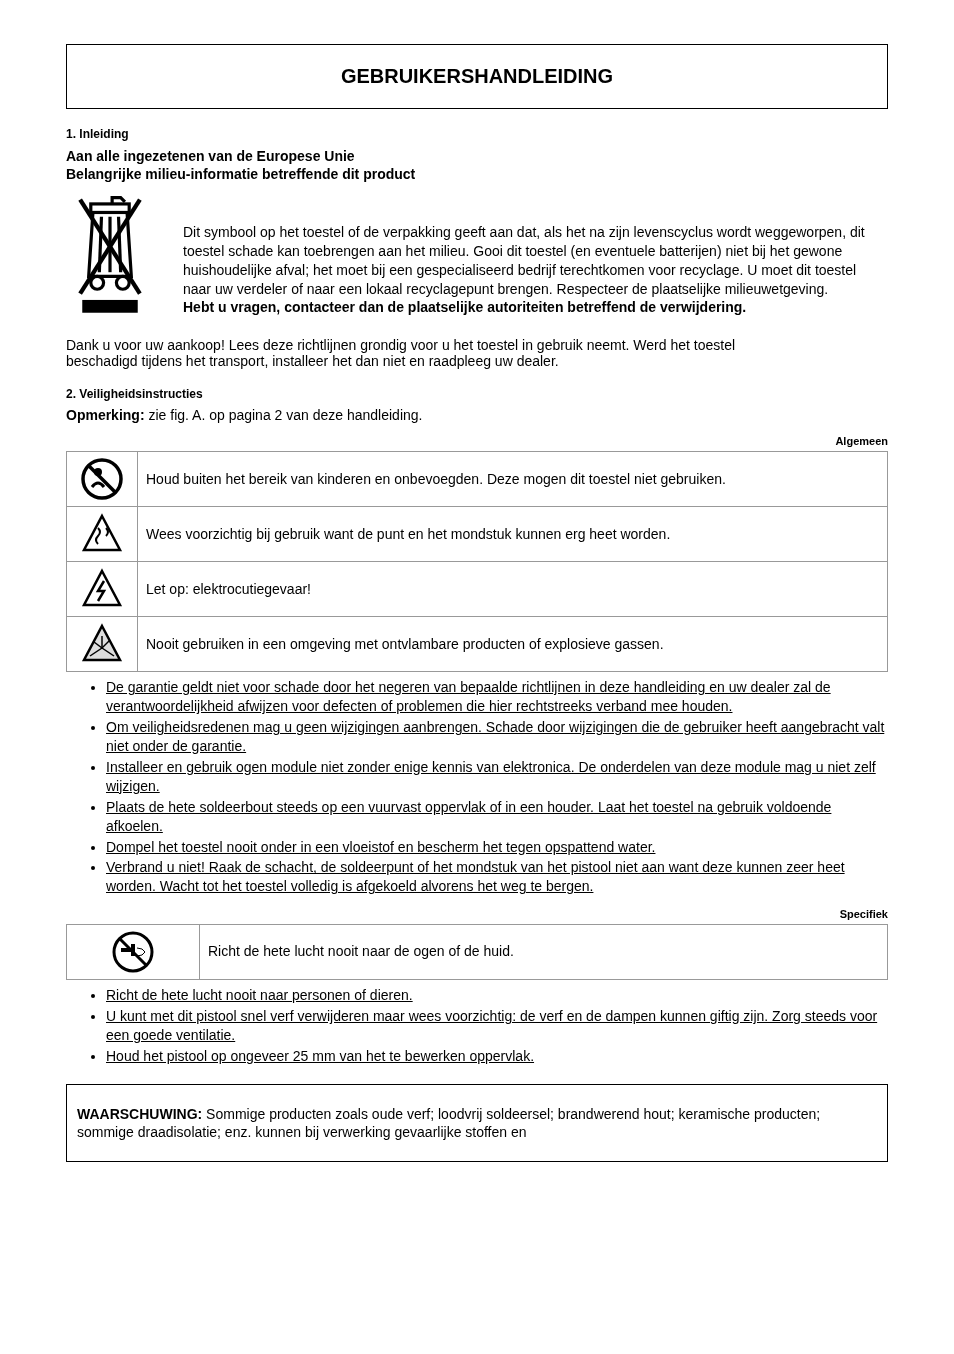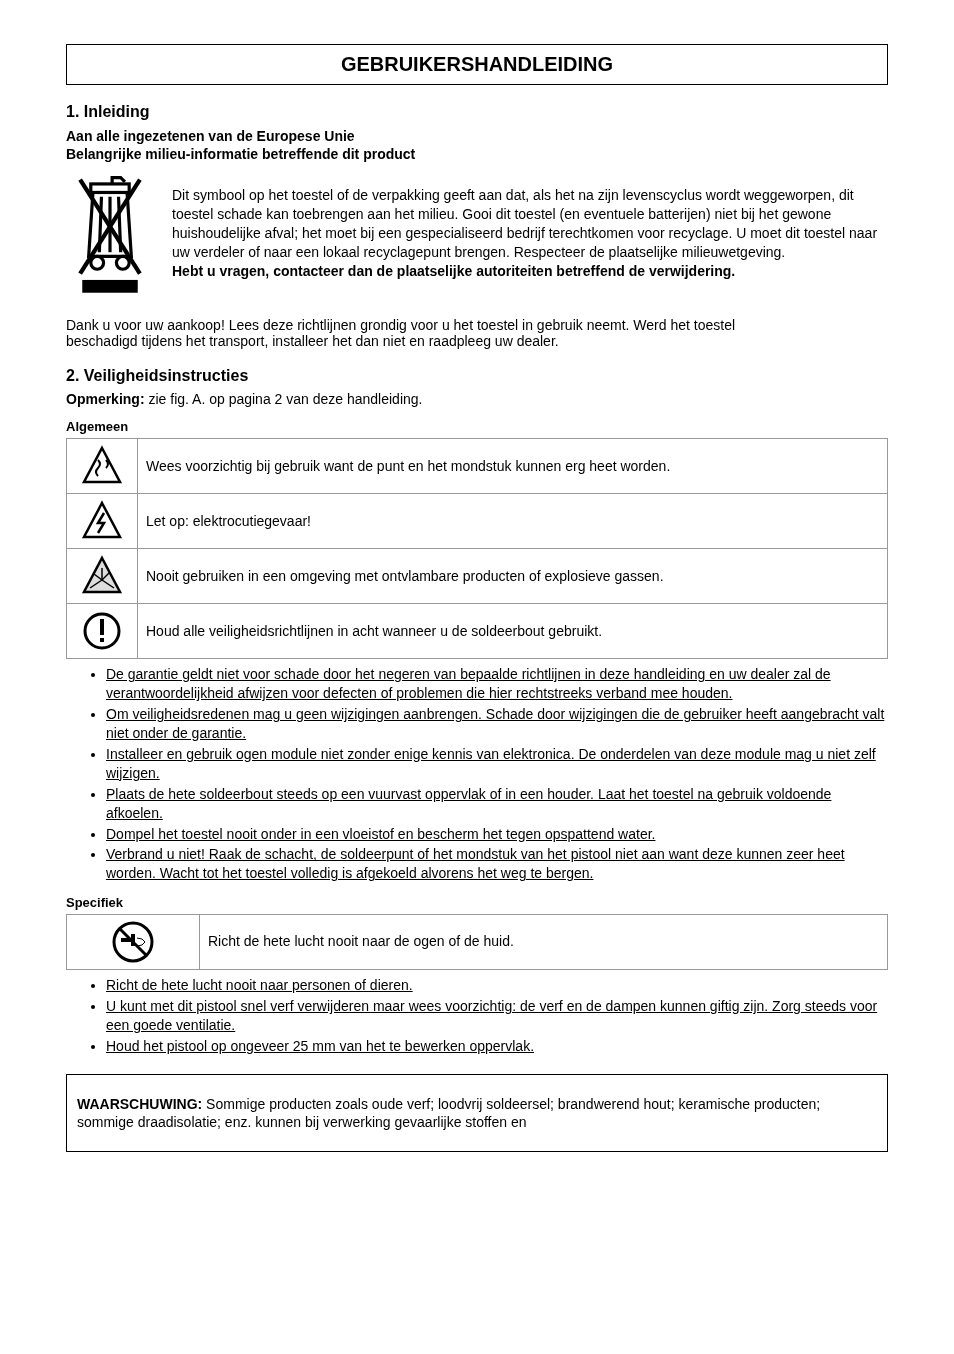--- a/index.html
+++ b/index.html
@@ -9,44 +9,44 @@
       margin: 0;
       padding: 44px 66px;
       box-sizing: border-box;
       font-family: Arial, Helvetica, sans-serif;
       font-size: 14px;
       color: #000;
       position: relative;
     }
     .title-box {
       border: 1.5px solid #000;
-      padding: 8px 10px;
+      padding: 20px 10px;
       text-align: center;
       font-weight: bold;
       font-size: 20px;
     }
     .section-header {
       font-weight: bold;
       margin: 18px 0 6px;
     }
-    .section-1 { font-size: 16px; }
+    .section-1 { font-size: 12px; }
     .thank-you { margin: 6px 0 6px; line-height: 1.3; }
     .ewaste-row {
       display: flex;
-      align-items: center;
-      gap: 18px;
+      align-items: flex-end;
+      gap: 29px;
       margin-bottom: 20px;
     }
     .ewaste-icon {
       width: 88px; height: 128px;
       flex-shrink: 0;
     }
     .ewaste-icon svg { width: 100%; height: 100%; }
     .ewaste-text { line-height: 1.35; }
-    .safety-header { font-size: 13px; margin: 12px 0 4px; }
+    .safety-header { font-size: 11px; margin: 12px 0 4px; text-align: right; }
     table.symbols {
       border-collapse: collapse;
       width: 100%;
       border: 1px solid #999;
     }
     table.symbols td {
       border: 1px solid #999;
       padding: 1px 8px;
       vertical-align: middle;
       height: 50px;
@@ -117,20 +117,31 @@
 </div>
 
 <div class="section-header section-1">2. Veiligheidsinstructies</div>
 <div style="margin-bottom:6px">
   <strong>Opmerking: </strong><span>zie fig. A. op pagina 2 van deze handleiding.</span>
 </div>
 <div class="section-header safety-header">Algemeen</div>
 
 <table class="symbols">
   <tbody>
+      <tr>
+    <td class="icon">
+      <svg width="44" height="44" viewBox="0 0 44 44">
+        <circle cx="22" cy="22" r="19" stroke="#000" stroke-width="3.5" fill="none"></circle>
+        <circle cx="18" cy="15" r="4" fill="#000"></circle>
+        <path d="M12 30 Q18 22 24 30" stroke="#000" stroke-width="3" fill="none"></path>
+        <line x1="8" y1="8" x2="36" y2="36" stroke="#000" stroke-width="3.5"></line>
+      </svg>
+    </td>
+    <td>Houd buiten het bereik van kinderen en onbevoegden. Deze mogen dit toestel niet gebruiken.</td>
+  </tr>
   <tr>
     <td class="icon">
       <svg width="44" height="44" viewBox="0 0 44 44">
         <path d="M22 4 L40 38 H4 Z" stroke="#000" stroke-width="2.5" fill="none"></path>
         <path d="M18 16 q4 4 0 8 q-4 4 0 8 M26 16 q4 4 0 8" stroke="#000" stroke-width="2" fill="none"></path>
       </svg>
     </td>
     <td>Wees voorzichtig bij gebruik want de punt en het mondstuk kunnen erg heet worden.</td>
   </tr>
   <tr>
@@ -150,30 +161,20 @@
           <line x1="22" y1="26" x2="10" y2="34"></line>
               <line x1="22" y1="26" x2="34" y2="34"></line>
           <line x1="22" y1="26" x2="14" y2="20"></line>
               <line x1="22" y1="26" x2="30" y2="18"></line>
           <line x1="22" y1="26" x2="22" y2="14"></line>
         </g>
       </svg>
     </td>
     <td>Nooit gebruiken in een omgeving met ontvlambare producten of explosieve gassen.</td>
   </tr>
-  <tr>
-    <td class="icon">
-      <svg width="40" height="40" viewBox="0 0 40 40">
-        <circle cx="20" cy="20" r="17" stroke="#000" stroke-width="3" fill="none"></circle>
-        <rect x="18" y="8" width="4" height="16" fill="#000"></rect>
-        <rect x="18" y="27" width="4" height="4" fill="#000"></rect>
-      </svg>
-    </td>
-    <td>Houd alle veiligheidsrichtlijnen in acht wanneer u de soldeerbout gebruikt.</td>
-  </tr>
 </tbody>
   </table>
 
 <ul class="bullets">
   <li>De garantie geldt niet voor schade door het negeren van bepaalde richtlijnen in deze handleiding en uw dealer zal de verantwoordelijkheid afwijzen voor defecten of problemen die hier rechtstreeks verband mee houden.</li>
   <li>Om veiligheidsredenen mag u geen wijzigingen aanbrengen. Schade door wijzigingen die de gebruiker heeft aangebracht valt niet onder de garantie.</li>
   <li>Installeer en gebruik ogen module niet zonder enige kennis van elektronica. De onderdelen van deze module mag u niet zelf wijzigen.</li>
   <li>Plaats de hete soldeerbout steeds op een vuurvast oppervlak of in een houder. Laat het toestel na gebruik voldoende afkoelen.</li>
   <li>Dompel het toestel nooit onder in een vloeistof en bescherm het tegen opspattend water.</li>
   <li>Verbrand u niet! Raak de schacht, de soldeerpunt of het mondstuk van het pistool niet aan want deze kunnen zeer heet worden. Wacht tot het toestel volledig is afgekoeld alvorens het weg te bergen.</li>

